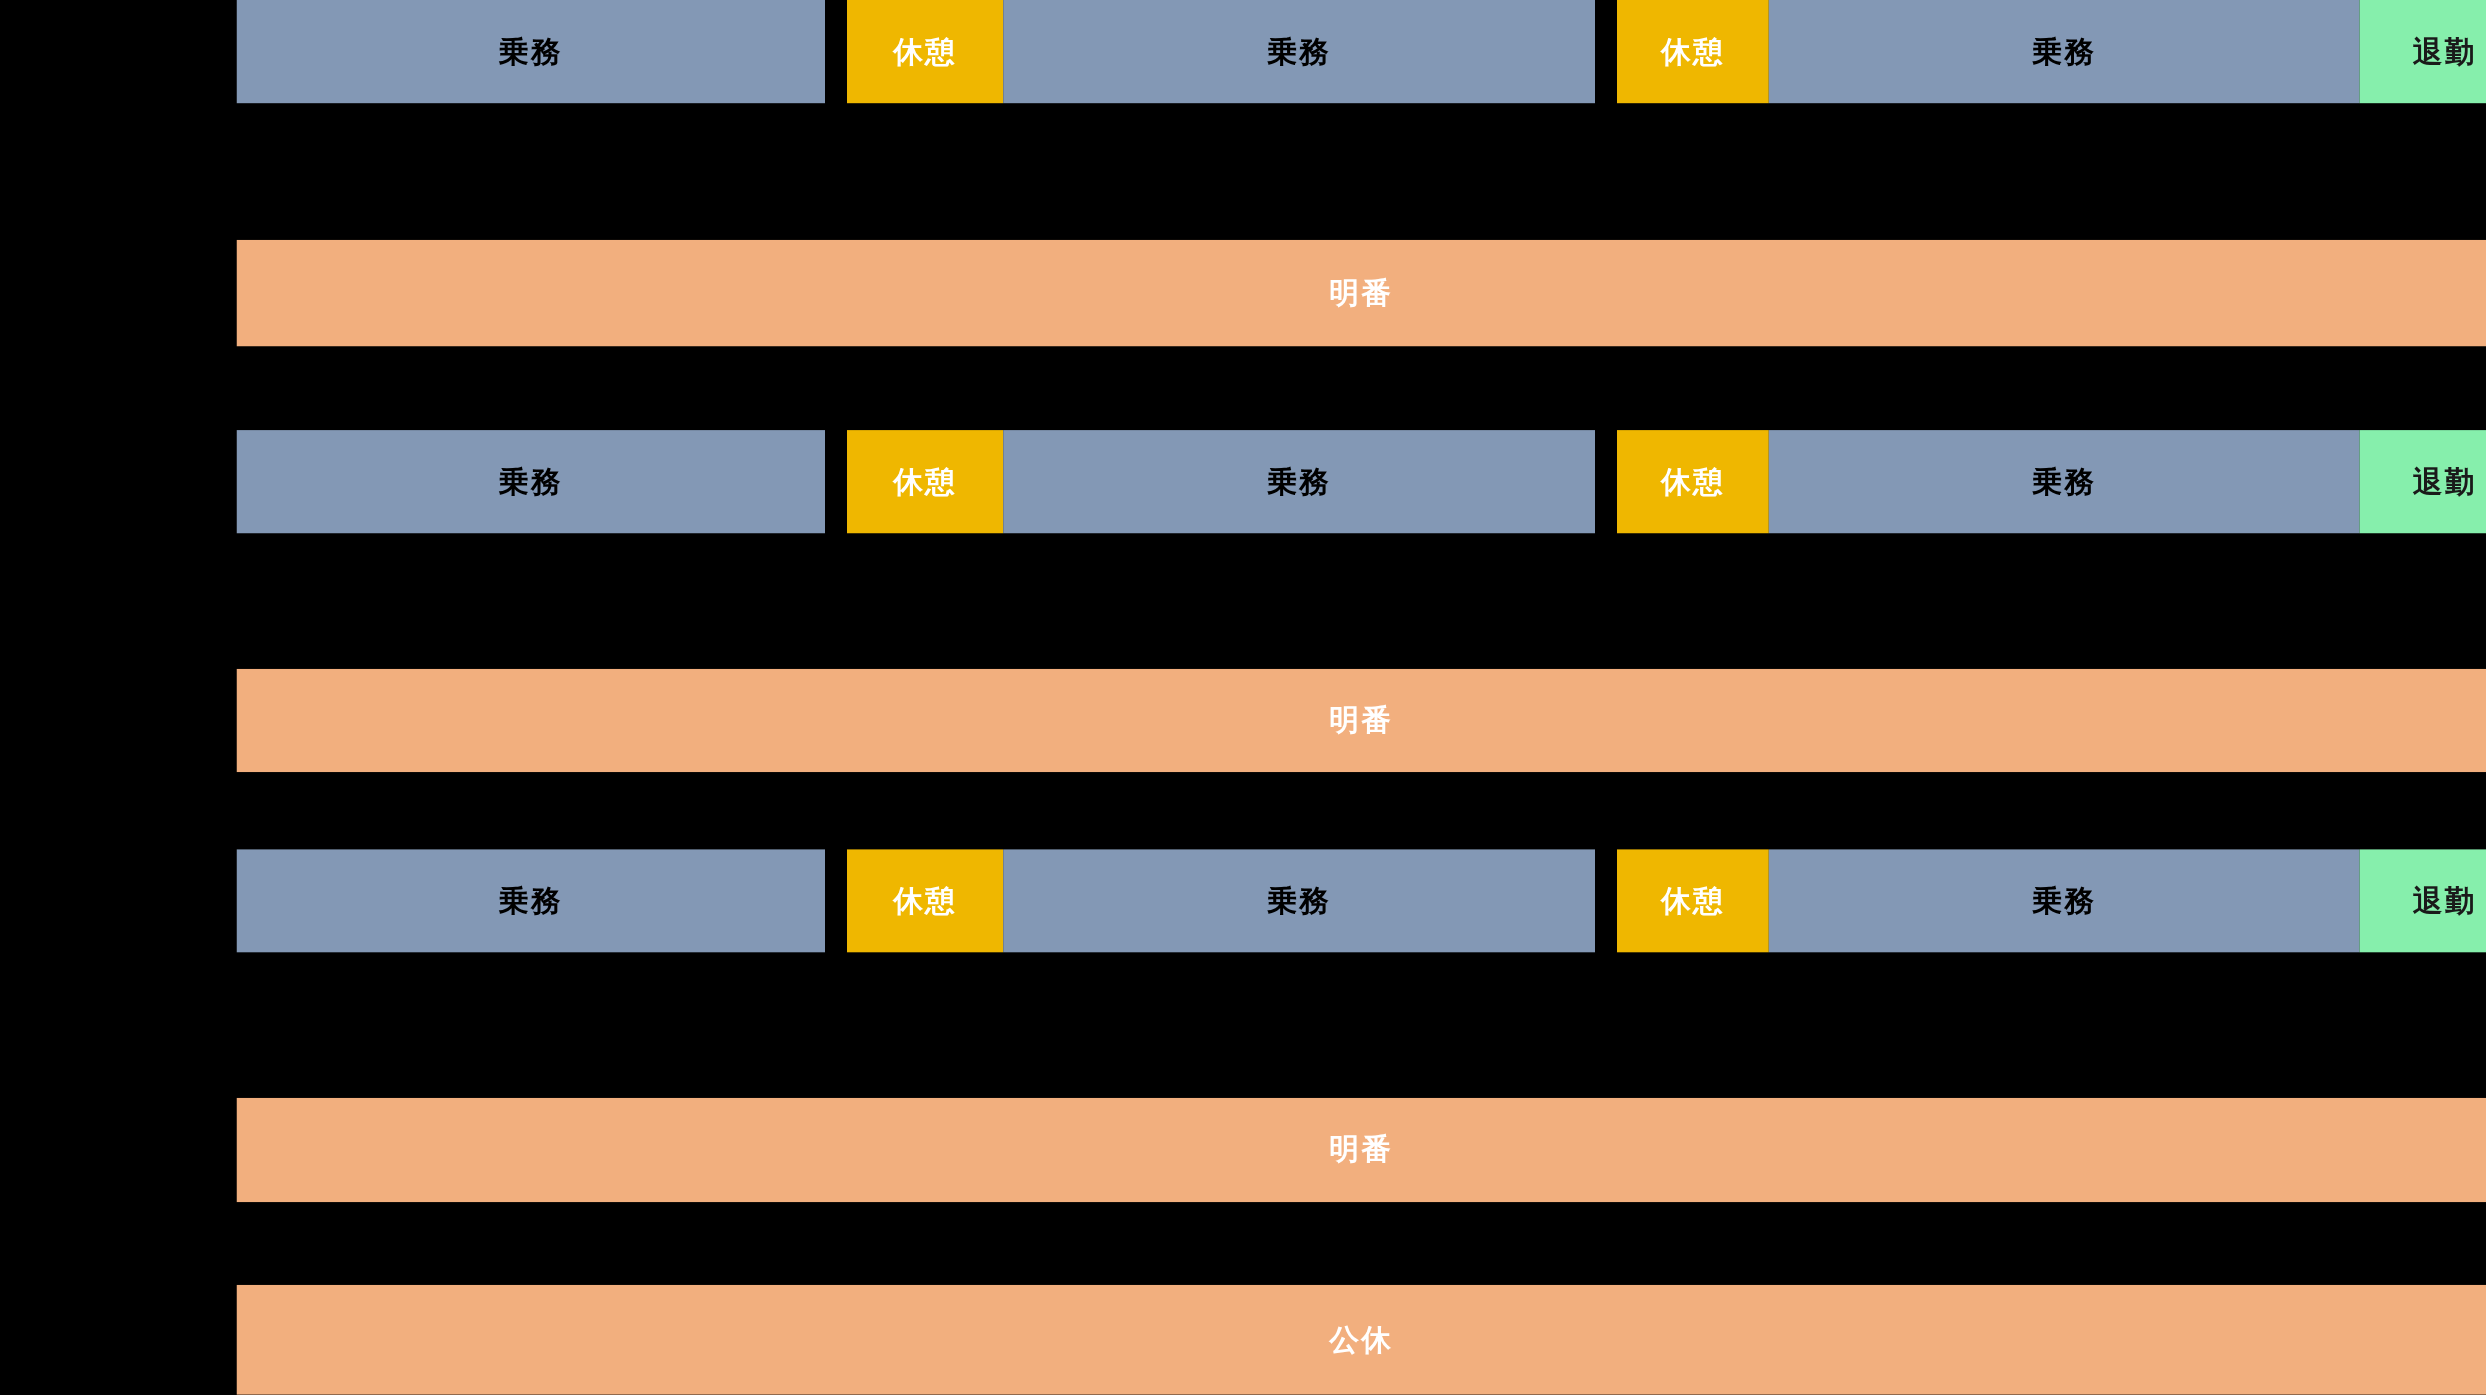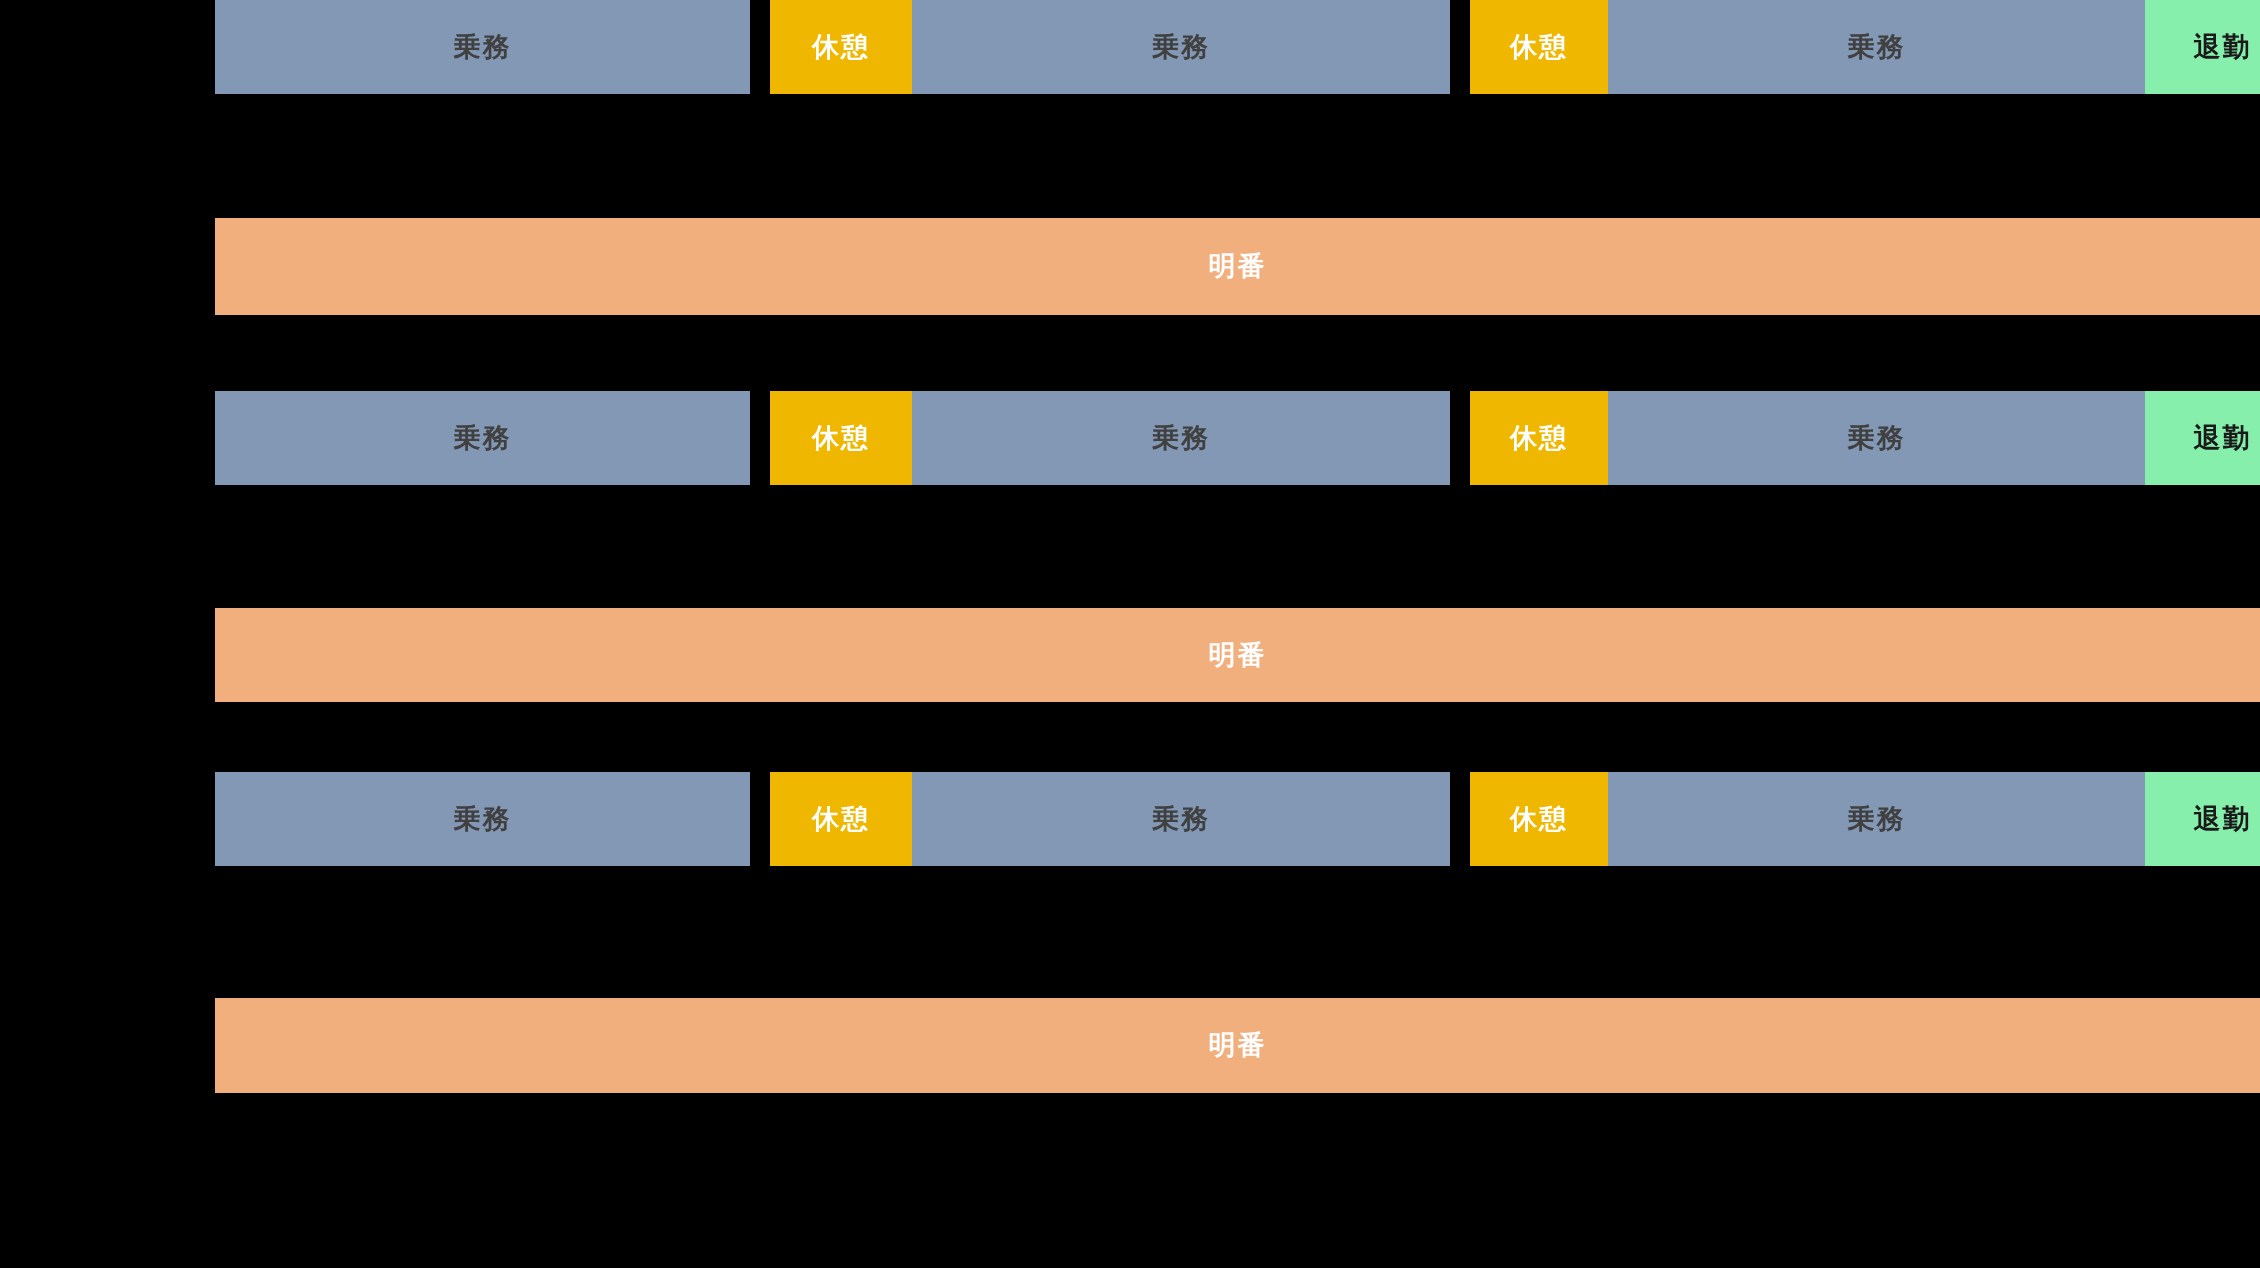--- a/index.html
+++ b/index.html
@@ -38,21 +38,21 @@
     box-sizing: border-box;
     font-size: 27px;
     font-weight: bold;
     letter-spacing: 2px;
     line-height: 1;
     white-space: nowrap;
   }
 
   .seg-duty {
     background: #8398b5;
-    color: #404040;
+    color: #000000;
   }
   .seg-break {
     background: #efb700;
     color: #ffffff;
     margin-left: 20px;
   }
   .seg-clockout {
     background: #86efac;
     color: #1a1a1a;
   }
@@ -142,13 +142,18 @@
       </div>
       <div class="segment seg-clockout" style="width: 155px; flex: 0 0 155px;">
         <span>退勤</span>
       </div>
     </div>
     <div class="shift-row" style="top: 998px; height: 95px; left: 215px;">
       <div class="segment seg-akeban" style="width: 2045px; flex: 0 0 2045px;">
         <span>明番</span>
       </div>
     </div>
+    <div class="shift-row" style="top: 1168px; height: 100px; left: 215px;">
+      <div class="segment seg-koukyu" style="width: 2045px; flex: 0 0 2045px;">
+        <span>公休</span>
+      </div>
+    </div>
   </div>
 
 </body></html>

